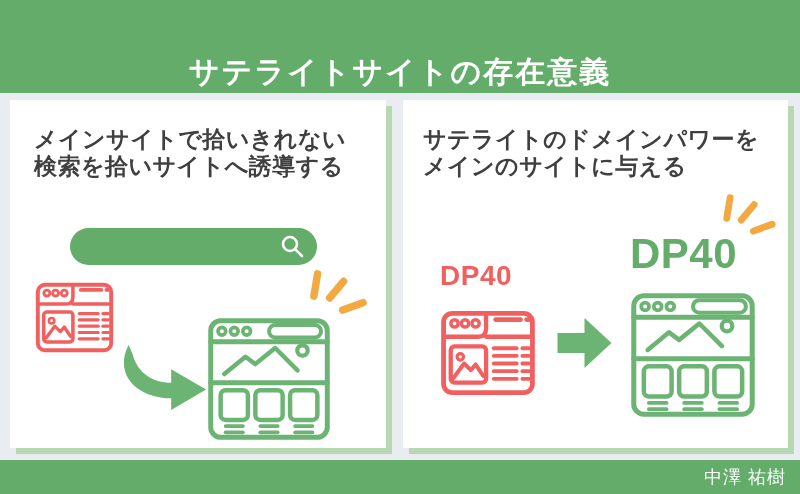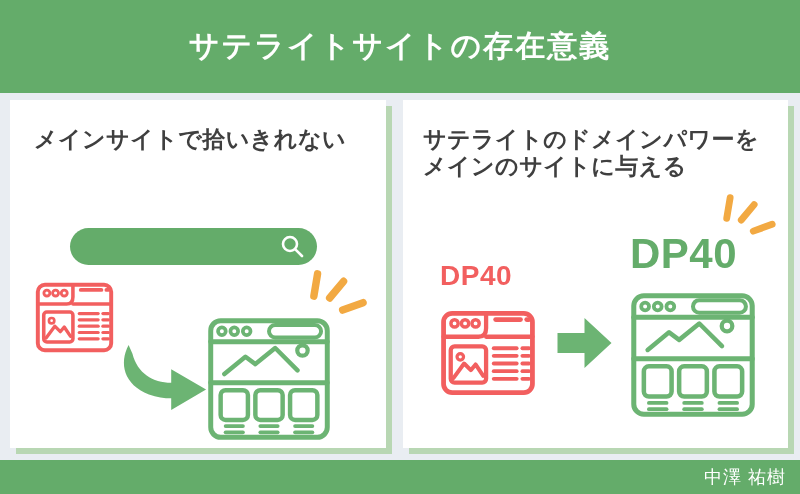--- a/index.html
+++ b/index.html
@@ -8,21 +8,21 @@
   }
   *{margin:0;padding:0;box-sizing:border-box;}
   html,body{background:#fff;}
   .page{
     position:relative; width:800px; height:494px; overflow:hidden;
     background:var(--background);
     font-family:"Liberation Sans","DejaVu Sans",sans-serif;
   }
   .header{
     position:absolute; left:0; top:0; width:800px; height:93px;
-    background:var(--green); display:flex; align-items:center; justify-content:center;
+    background:var(--green); display:flex; align-items:flex-end; justify-content:center;
   }
   .header h1{
     color:var(--white); font-size:30px; font-weight:800; letter-spacing:2px;
   }
   .footer{
     position:absolute; left:0; top:460px; width:800px; height:34px;
     background:var(--green); display:flex; align-items:center; justify-content:flex-end;
     padding-right:14px;
     padding-left:20px;
   }
@@ -62,20 +62,21 @@
 
 <div class="page">
 
   <header class="header">
     <h1>サテライトサイトの存在意義</h1>
   </header>
 
   <section class="panel panel-left">
     <div class="panel-heading">
       <div>メインサイトで拾いきれない</div>
+      <div>検索を拾いサイトへ誘導する</div>
     </div>
 
     <div class="search-pill">
       <svg width="27" height="27" viewBox="0 0 27 27">
         <circle class="s-white" cx="11" cy="11" r="7" stroke-width="2.6"></circle>
         <line class="s-white" x1="16.3" y1="16.3" x2="23" y2="23" stroke-width="2.6"></line>
       </svg>
     </div>
 
     <svg class="abs" style="left:25px;top:182px" width="79" height="71" viewBox="0 0 100 90">

